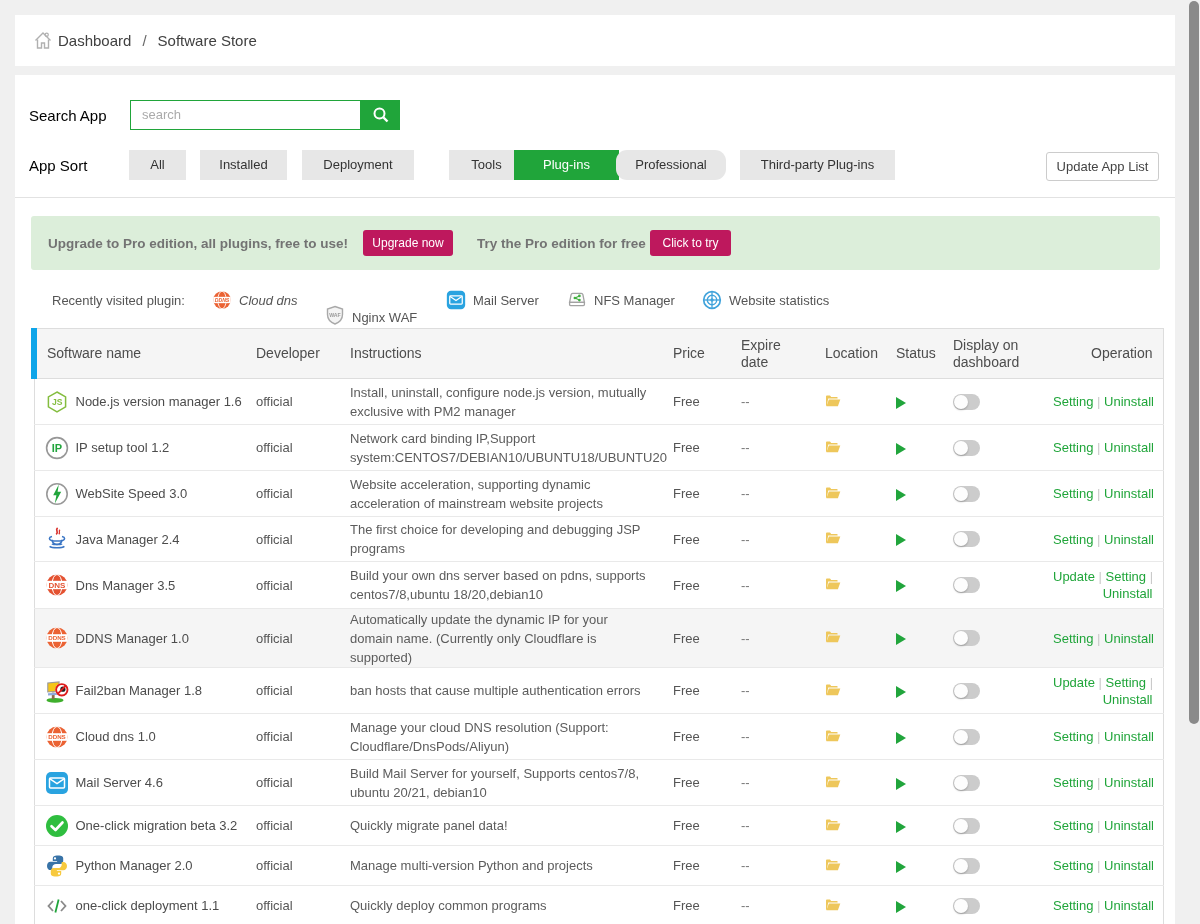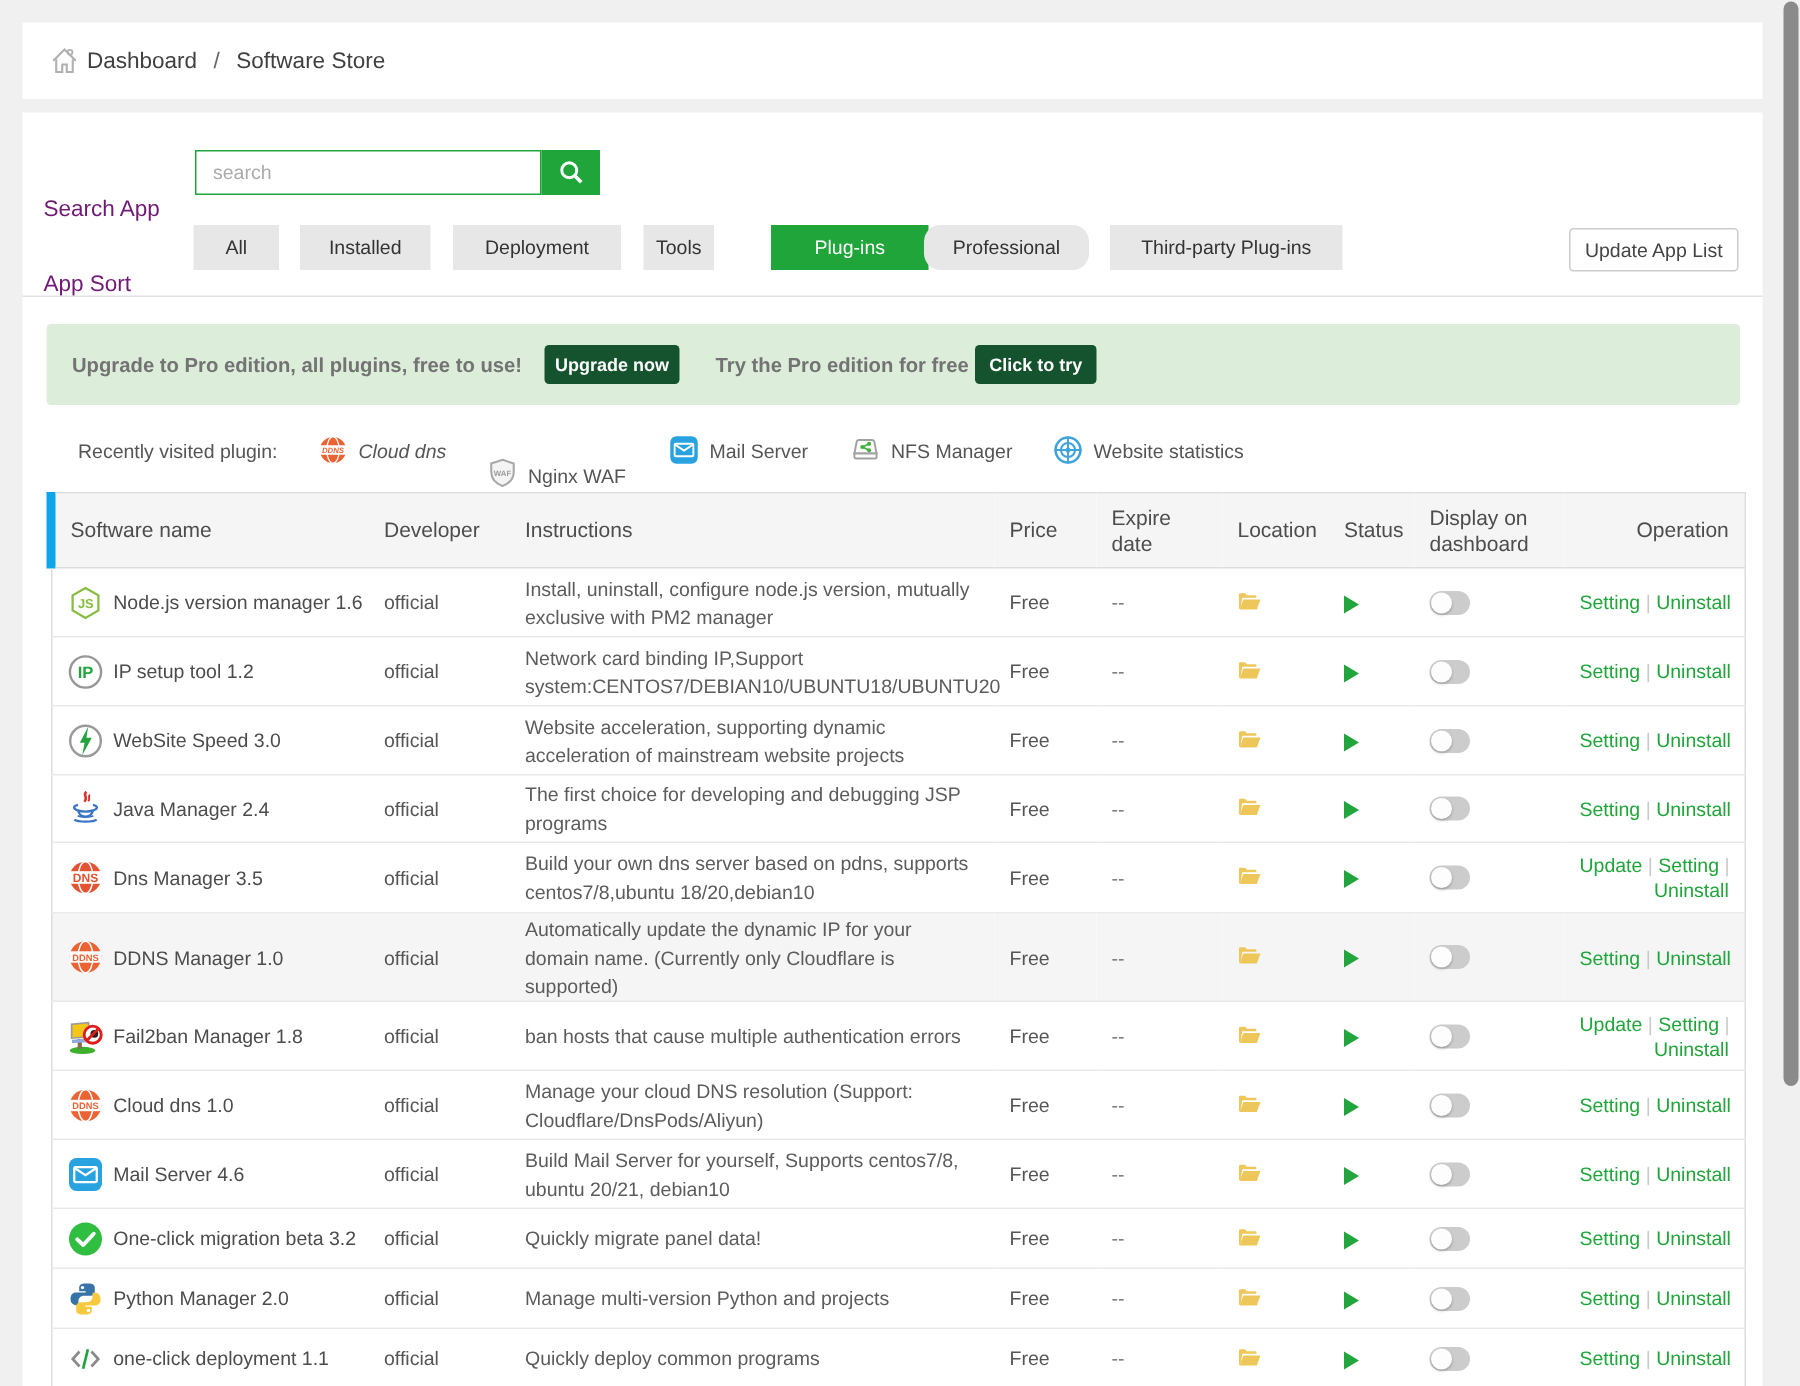--- a/index.html
+++ b/index.html
@@ -6,38 +6,38 @@
 html,body { width:1200px; height:924px; overflow:hidden; background:#f0f0f0;
   font-family:"Liberation Sans", sans-serif; }
 .topbar { position:absolute; left:15px; top:15px; width:1160px; height:51px;
   background:#fff; }
 .crumb { position:absolute; left:19px; top:0; height:51px; display:flex;
   align-items:center; font-size:15px; color:#404040; }
 .crumb svg { margin-right:6px; }
 .crumb .sep { color:#666; margin:0 11px; font-size:15px; }
 .main { position:absolute; left:15px; top:75px; width:1160px; height:849px;
   background:#fff; }
-.lab { position:absolute; font-size:15px; color:#701a75;margin-top:24px; }
+.lab { position:absolute; font-size:15px; color:#000000; }
 .sinput { position:absolute; left:115px; top:25px; width:231px; height:30px;
   border:1px solid #20a53a; font-size:13px; color:#aaa; padding-left:11px;
   line-height:28px; background:#fff; }
 .sbtn { position:absolute; left:346px; top:25px; width:39px; height:30px;
   background:#20a53a; display:flex; align-items:center; justify-content:center; }
 .tabbtn { position:absolute; top:75px; height:30px; line-height:30px;
   background:#e7e7e7; color:#333; font-size:13px; text-align:center; }
 .tabbtn.act { background:#20a53a; color:#fff; }
 .updbtn { position:absolute; left:1031px; top:77px; width:113px; height:29px;
   line-height:27px; background:#fff; border:1px solid #ccc; border-radius:3px;
   font-size:13px; color:#444; text-align:center; }
 .sepline { position:absolute; left:0; top:122px; width:1160px; height:1px;
   background:#e2e2e2; }
 .banner { position:absolute; left:16px; top:141px; width:1129px; height:54px;
   background:#dceeda; border-radius:3px; display:flex; align-items:center; }
 .banner b { font-size:13.5px; color:#737373; white-space:nowrap; }
-.gbtn { display:inline-block; background:#14532d; color:#fff; font-weight:bold;
+.gbtn { display:inline-block; background:#be185d; color:#fff; font-weight:normal;
   font-size:12px; height:26px; line-height:26px; border-radius:3px;
   text-align:center; top:14px; }
 .recent { position:absolute; left:16px; top:200px; width:1036px; height:50px; }
 .ritem { position:absolute; display:flex; align-items:center; font-size:13px;
   color:#555; height:50px; }
 .ritem svg { margin-right:7px; }
 table.apps { position:absolute; left:16px; top:253px; width:1129px;
   border-collapse:collapse; table-layout:fixed; font-size:13px; color:#555; }
 table.apps th { background:#f5f5f5; font-weight:normal; font-size:14px;
   color:#4d4d4d; text-align:left; padding-left:10px; line-height:17px;
@@ -86,21 +86,21 @@
   <div class="sbtn">
       <svg width="20" height="20" viewBox="0 0 20 20">
         <circle cx="8.5" cy="8.5" r="5" fill="none" stroke="#fff" stroke-width="2"></circle>
         <line x1="12.5" y1="12.5" x2="16.5" y2="16.5" stroke="#fff" stroke-width="2.4"></line>
       </svg>
     </div>
   <div class="lab" style="left:14px; top:82px;">App Sort</div>
   <div class="tabbtn" style="left:114px; width:57px;">All</div>
   <div class="tabbtn" style="left:185px; width:87px;">Installed</div>
   <div class="tabbtn" style="left:287px; width:112px;">Deployment</div>
-  <div class="tabbtn" style="left:414px; width:47px;">Tools</div>
+  <div class="tabbtn" style="left:434px; width:75px;">Tools</div>
   <div class="tabbtn act" style="left:499px; width:105px;">Plug-ins</div>
   <div class="tabbtn" style="left:601px; width:110px;border-radius:11px;">Professional</div>
   <div class="tabbtn" style="left:725px; width:155px;">Third-party Plug-ins</div>
   <div class="updbtn">Update App List</div>
   <div class="sepline"></div>
   <div class="banner">
     <b style="margin-left:17px;">Upgrade to Pro edition, all plugins, free to use!</b>
     <div class="gbtn" style="position:absolute; left:332px; width:90px;">Upgrade now</div>
     <b style="position:absolute; left:446px;">Try the Pro edition for free</b>
     <div class="gbtn" style="position:absolute; left:619px; width:81px;">Click to try</div>

